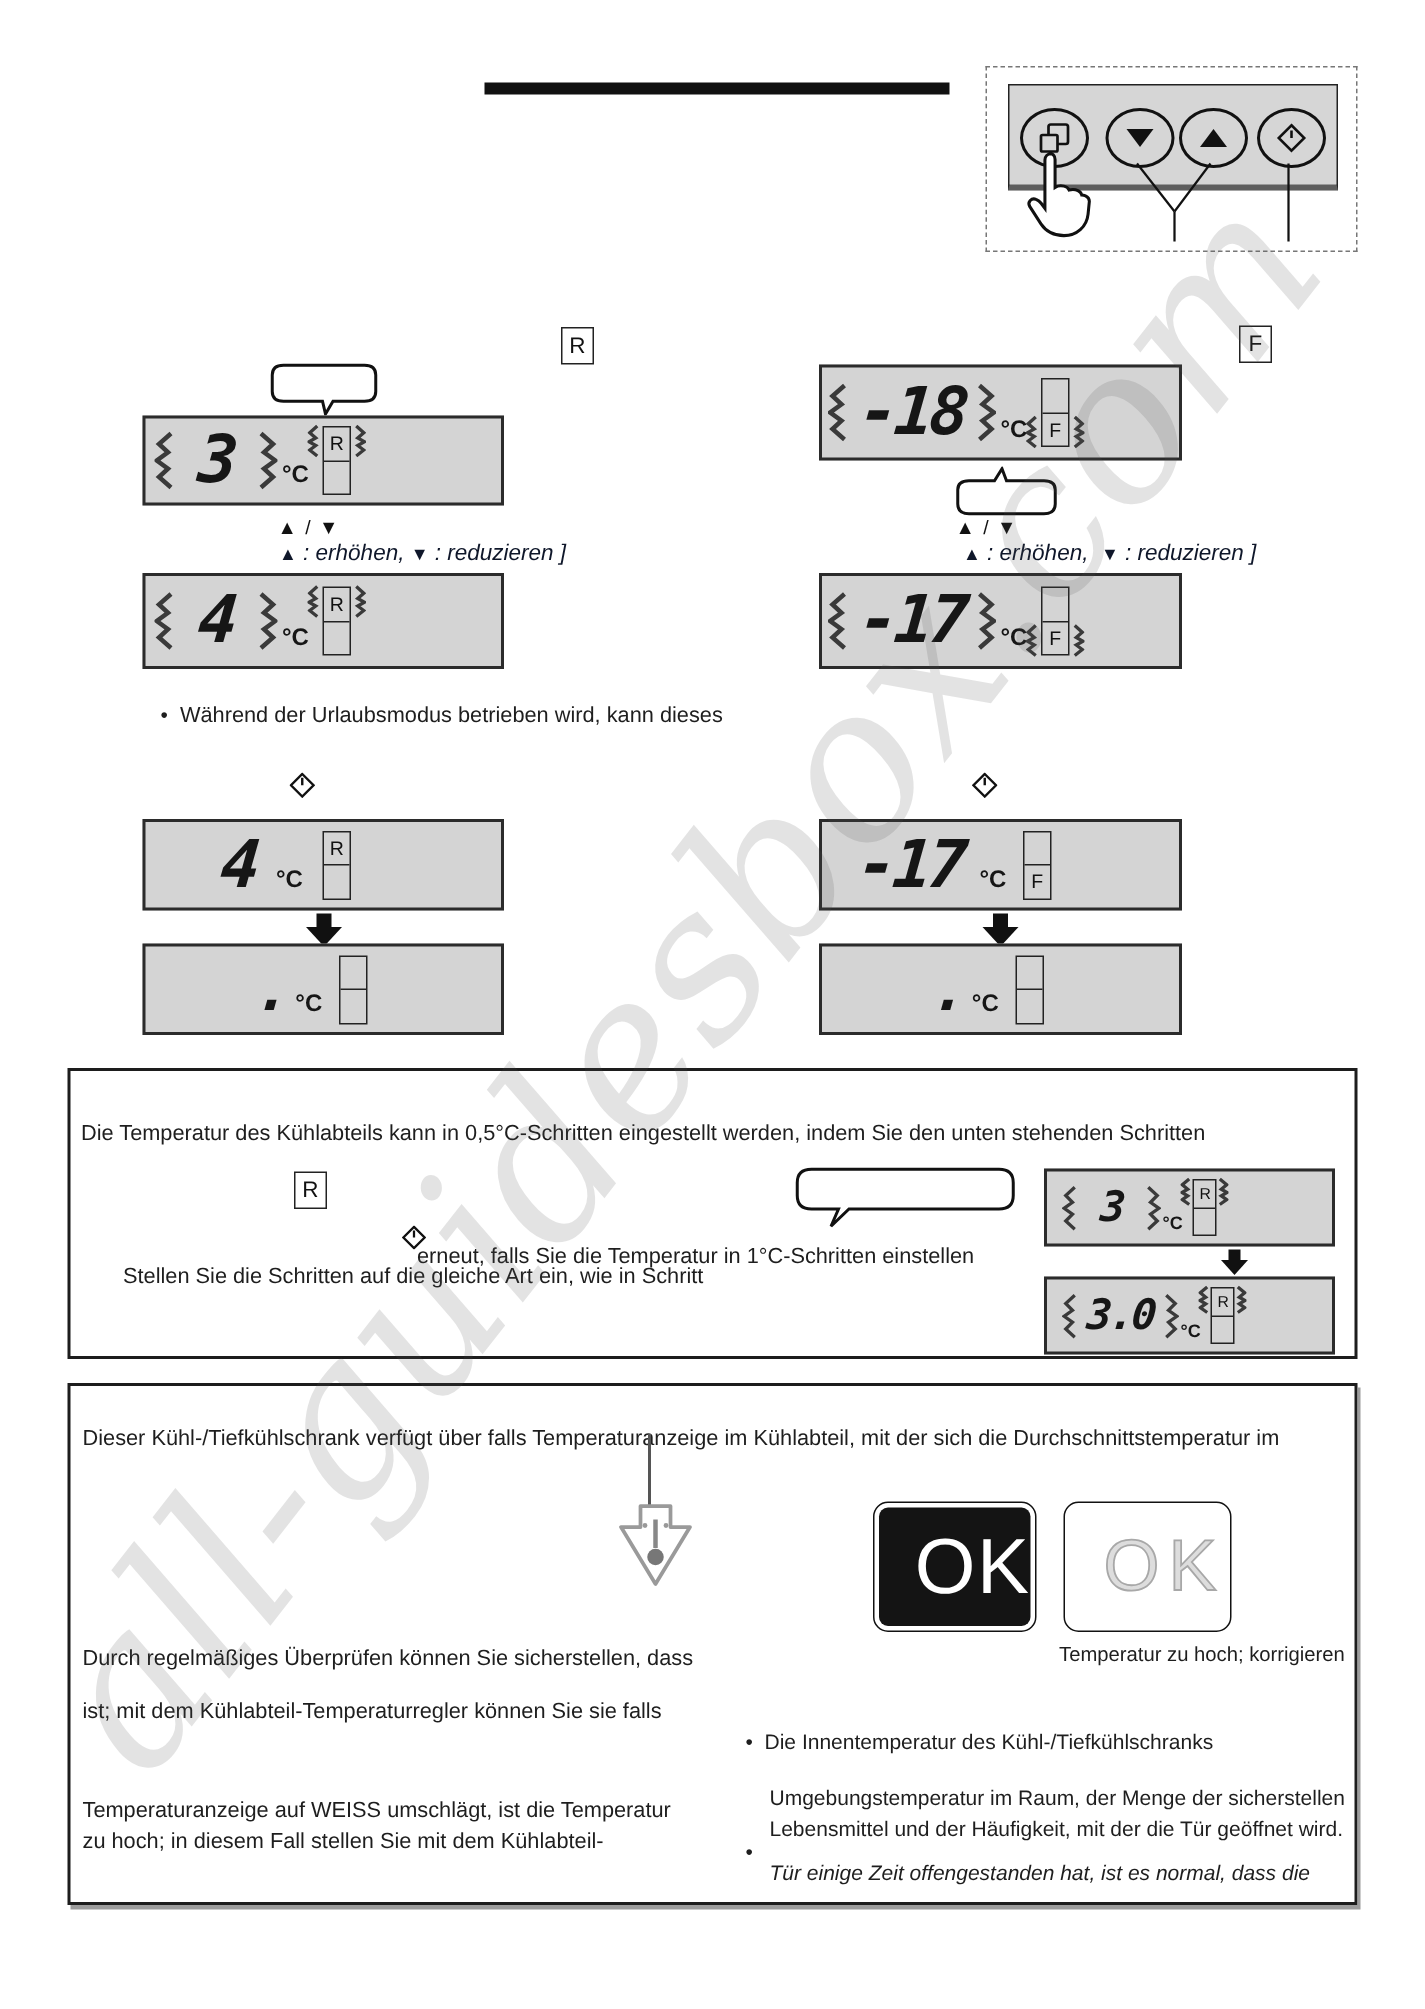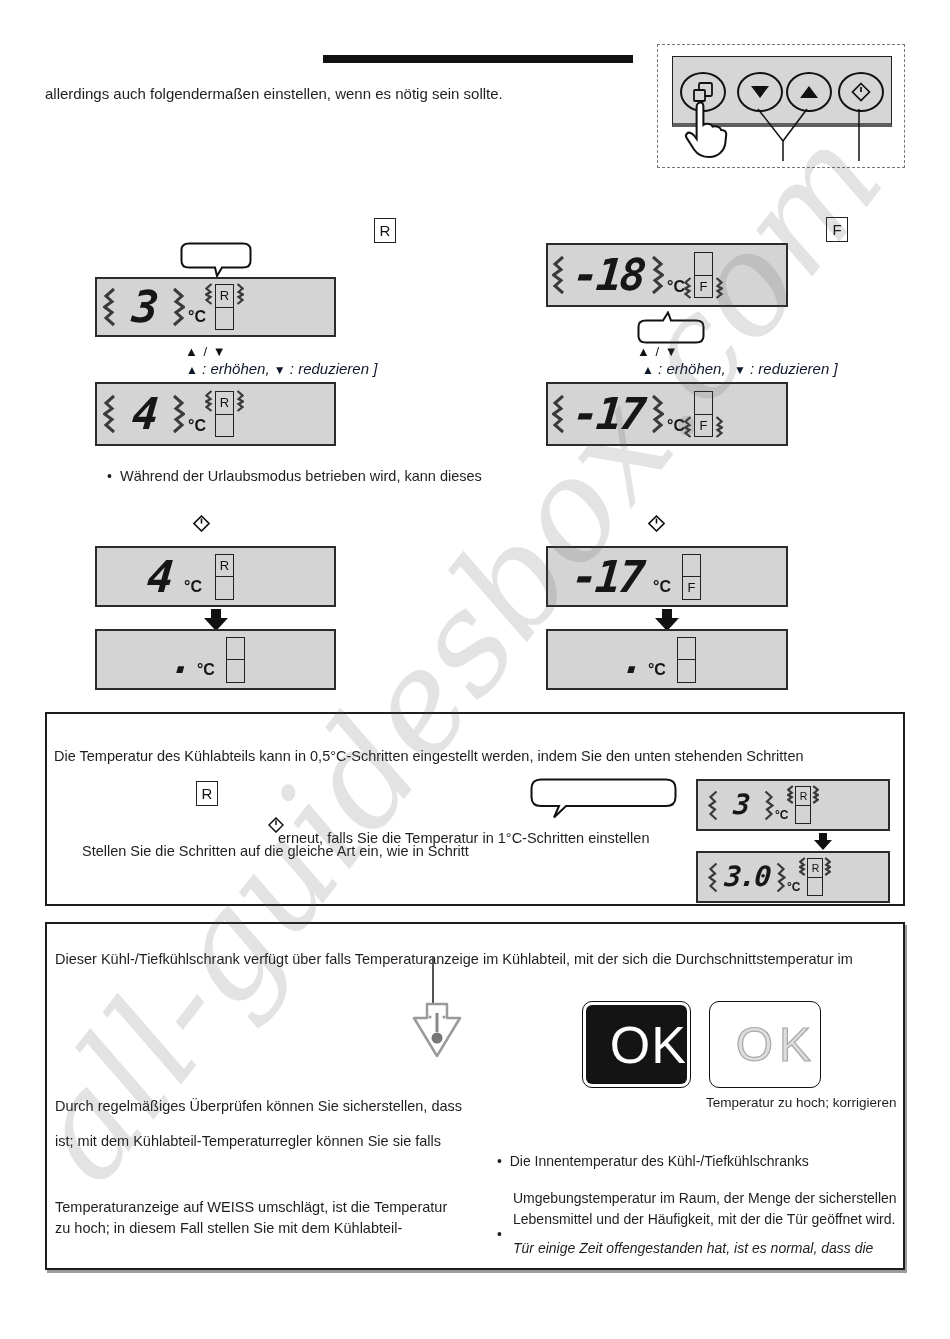--- a/index.html
+++ b/index.html
@@ -70,21 +70,20 @@
 </style>
 </head>
 <body>
 
 <div id="page">
 
   <div class="watermark">all-guidesbox.com</div>
 
   <div class="rule" style="left:323px;top:55px;width:310px;height:8px;"></div>
 
-  <div class="t" style="left:45px;top:85px;font-size:15px;">allerdings auch folgendermaßen einstellen, wenn es nötig sein sollte.</div>
 
   <div class="panel-fig abs" style="left:657px;top:44px;width:246px;height:122px;">
     <div class="panel abs" style="left:14px;top:11px;width:218px;height:66px;">
       <div class="pbtn" style="left:7px;top:15px;">
         <svg width="22" height="22" viewBox="0 0 22 22">
           <rect x="7" y="2" width="13" height="13" rx="1.5" fill="#d6d6d6" stroke="#111" stroke-width="1.8"></rect>
           <rect x="2" y="9" width="11" height="11" rx="1" fill="#d6d6d6" stroke="#111" stroke-width="1.8"></rect>
         </svg>
       </div>
       <div class="pbtn" style="left:64px;top:15px;">

